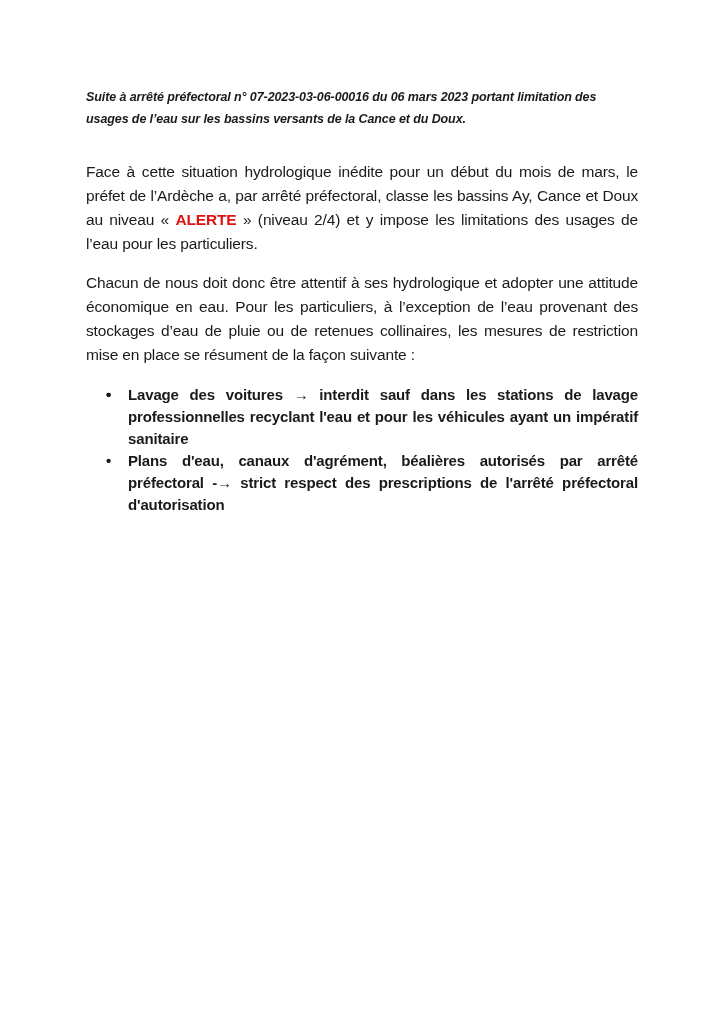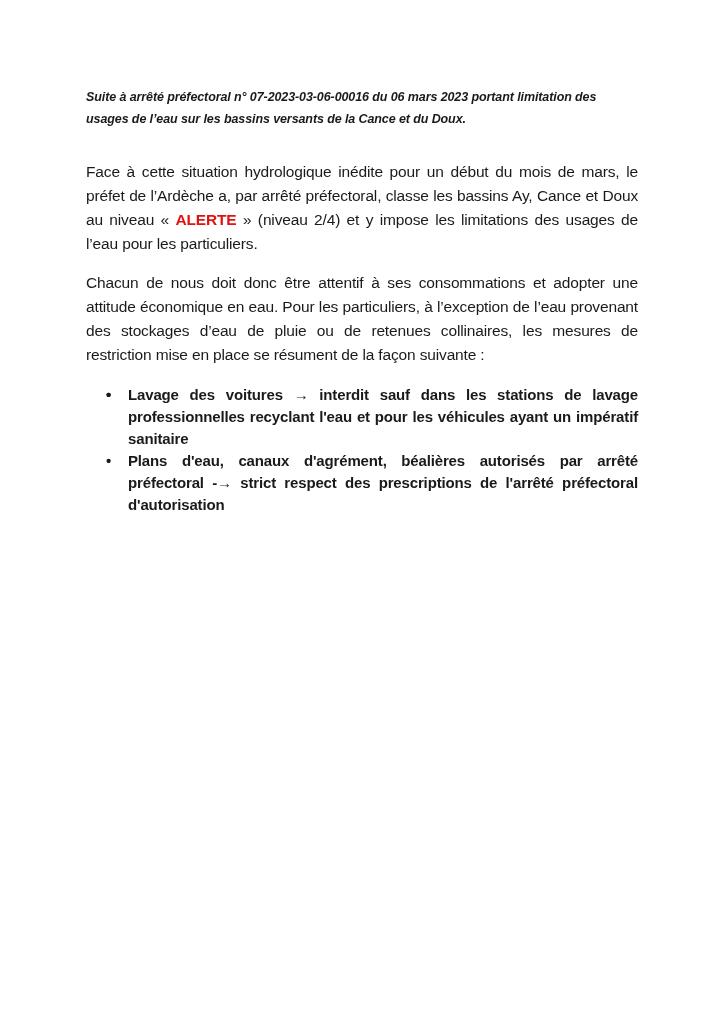--- a/index.html
+++ b/index.html
@@ -59,21 +59,21 @@
 </style>
 </head>
 <body>
 
 <div class="page">
 
   <p class="doc-header">Suite à arrêté préfectoral n° 07-2023-03-06-00016 du 06 mars 2023 portant limitation des usages de l’eau sur les bassins versants de la Cance et du Doux.</p>
 
   <p class="para"><span>Face à cette situation hydrologique inédite pour un début du mois de mars, le préfet de l’Ardèche a, par arrêté préfectoral, classe les bassins Ay, Cance et Doux au niveau « </span><span class="alert-word">ALERTE</span><span> » (niveau 2/4) et y impose les limitations des usages de l’eau pour les particuliers.</span></p>
 
-  <p class="para">Chacun de nous doit donc être attentif à ses consommations et adopter une attitude économique en eau. Pour les particuliers, à l’exception de l’eau provenant des stockages d’eau de pluie ou de retenues collinaires, les mesures de restriction mise en place se résument de la façon suivante :</p>
+  <p class="para">Chacun de nous doit donc être attentif à ses hydrologique et adopter une attitude économique en eau. Pour les particuliers, à l’exception de l’eau provenant des stockages d’eau de pluie ou de retenues collinaires, les mesures de restriction mise en place se résument de la façon suivante :</p>
 
   <ul class="restrictions">
     <li>
       <span class="bullet-marker">•</span>
     </li>
     <li>
       <span class="bullet-marker">•</span>
       <span>Lavage des voitures → interdit sauf dans les stations de lavage professionnelles recyclant l'eau et pour les véhicules ayant un impératif sanitaire</span>
     </li>
     <li>

